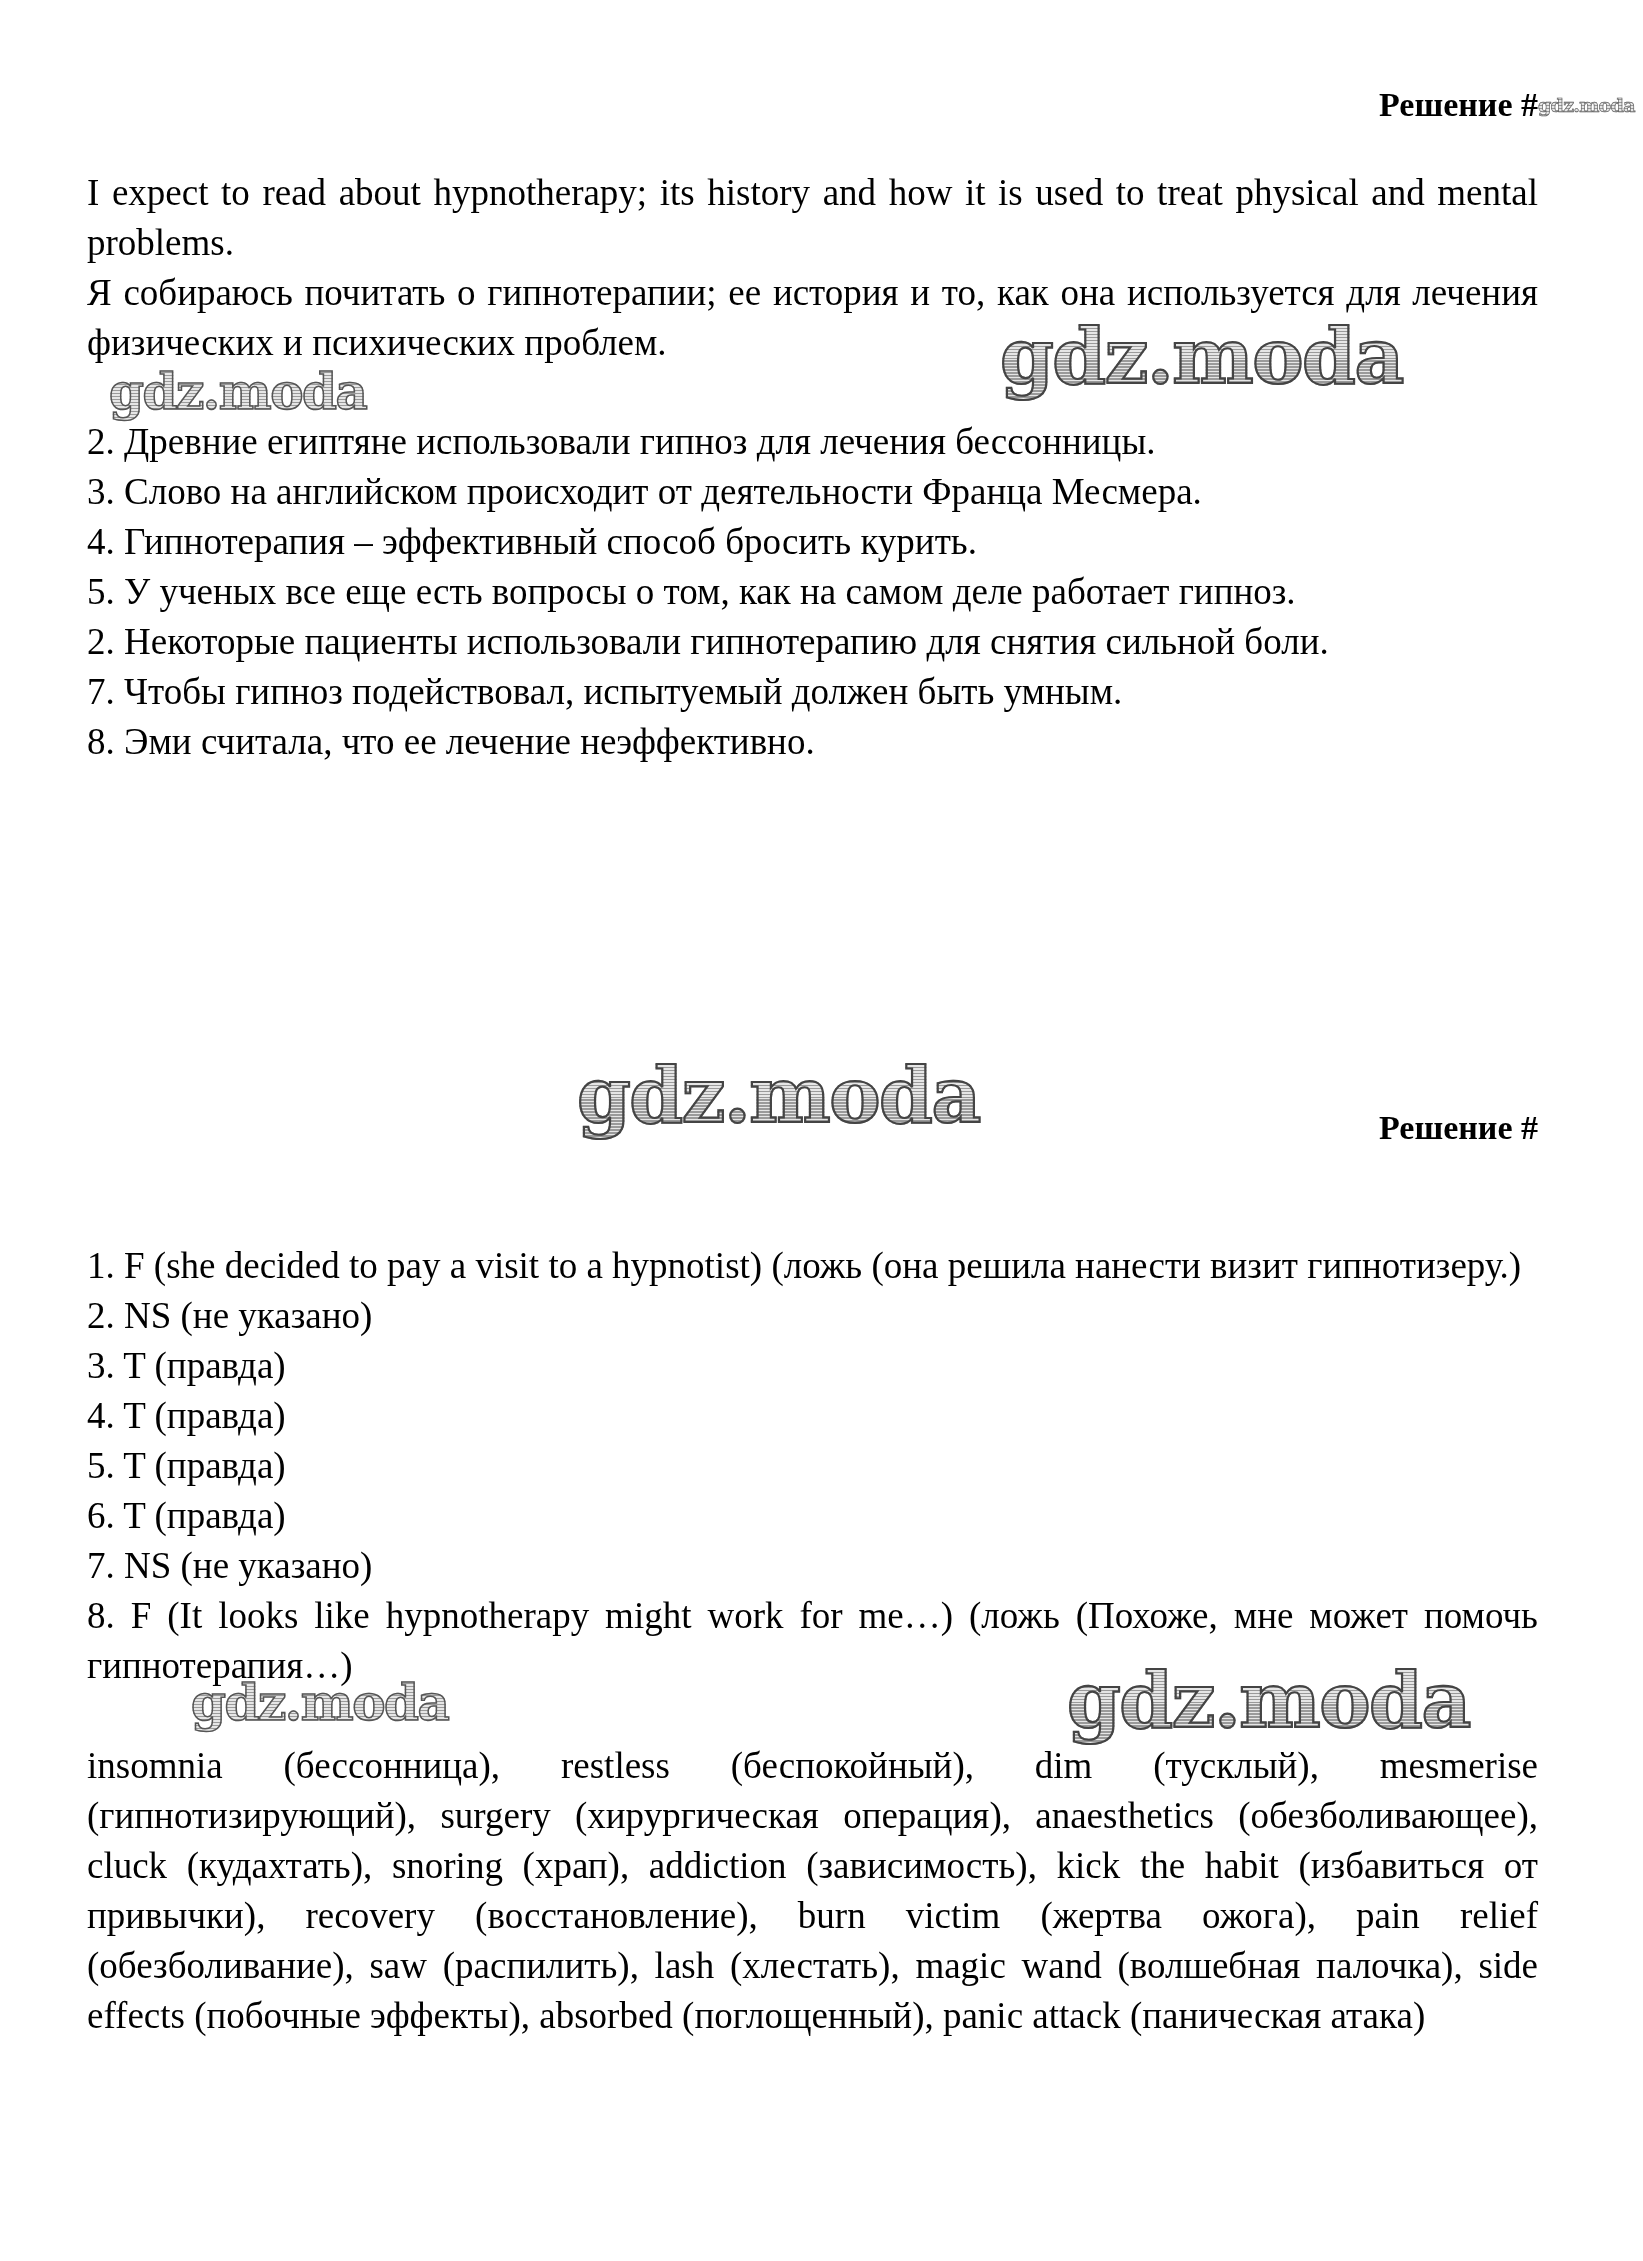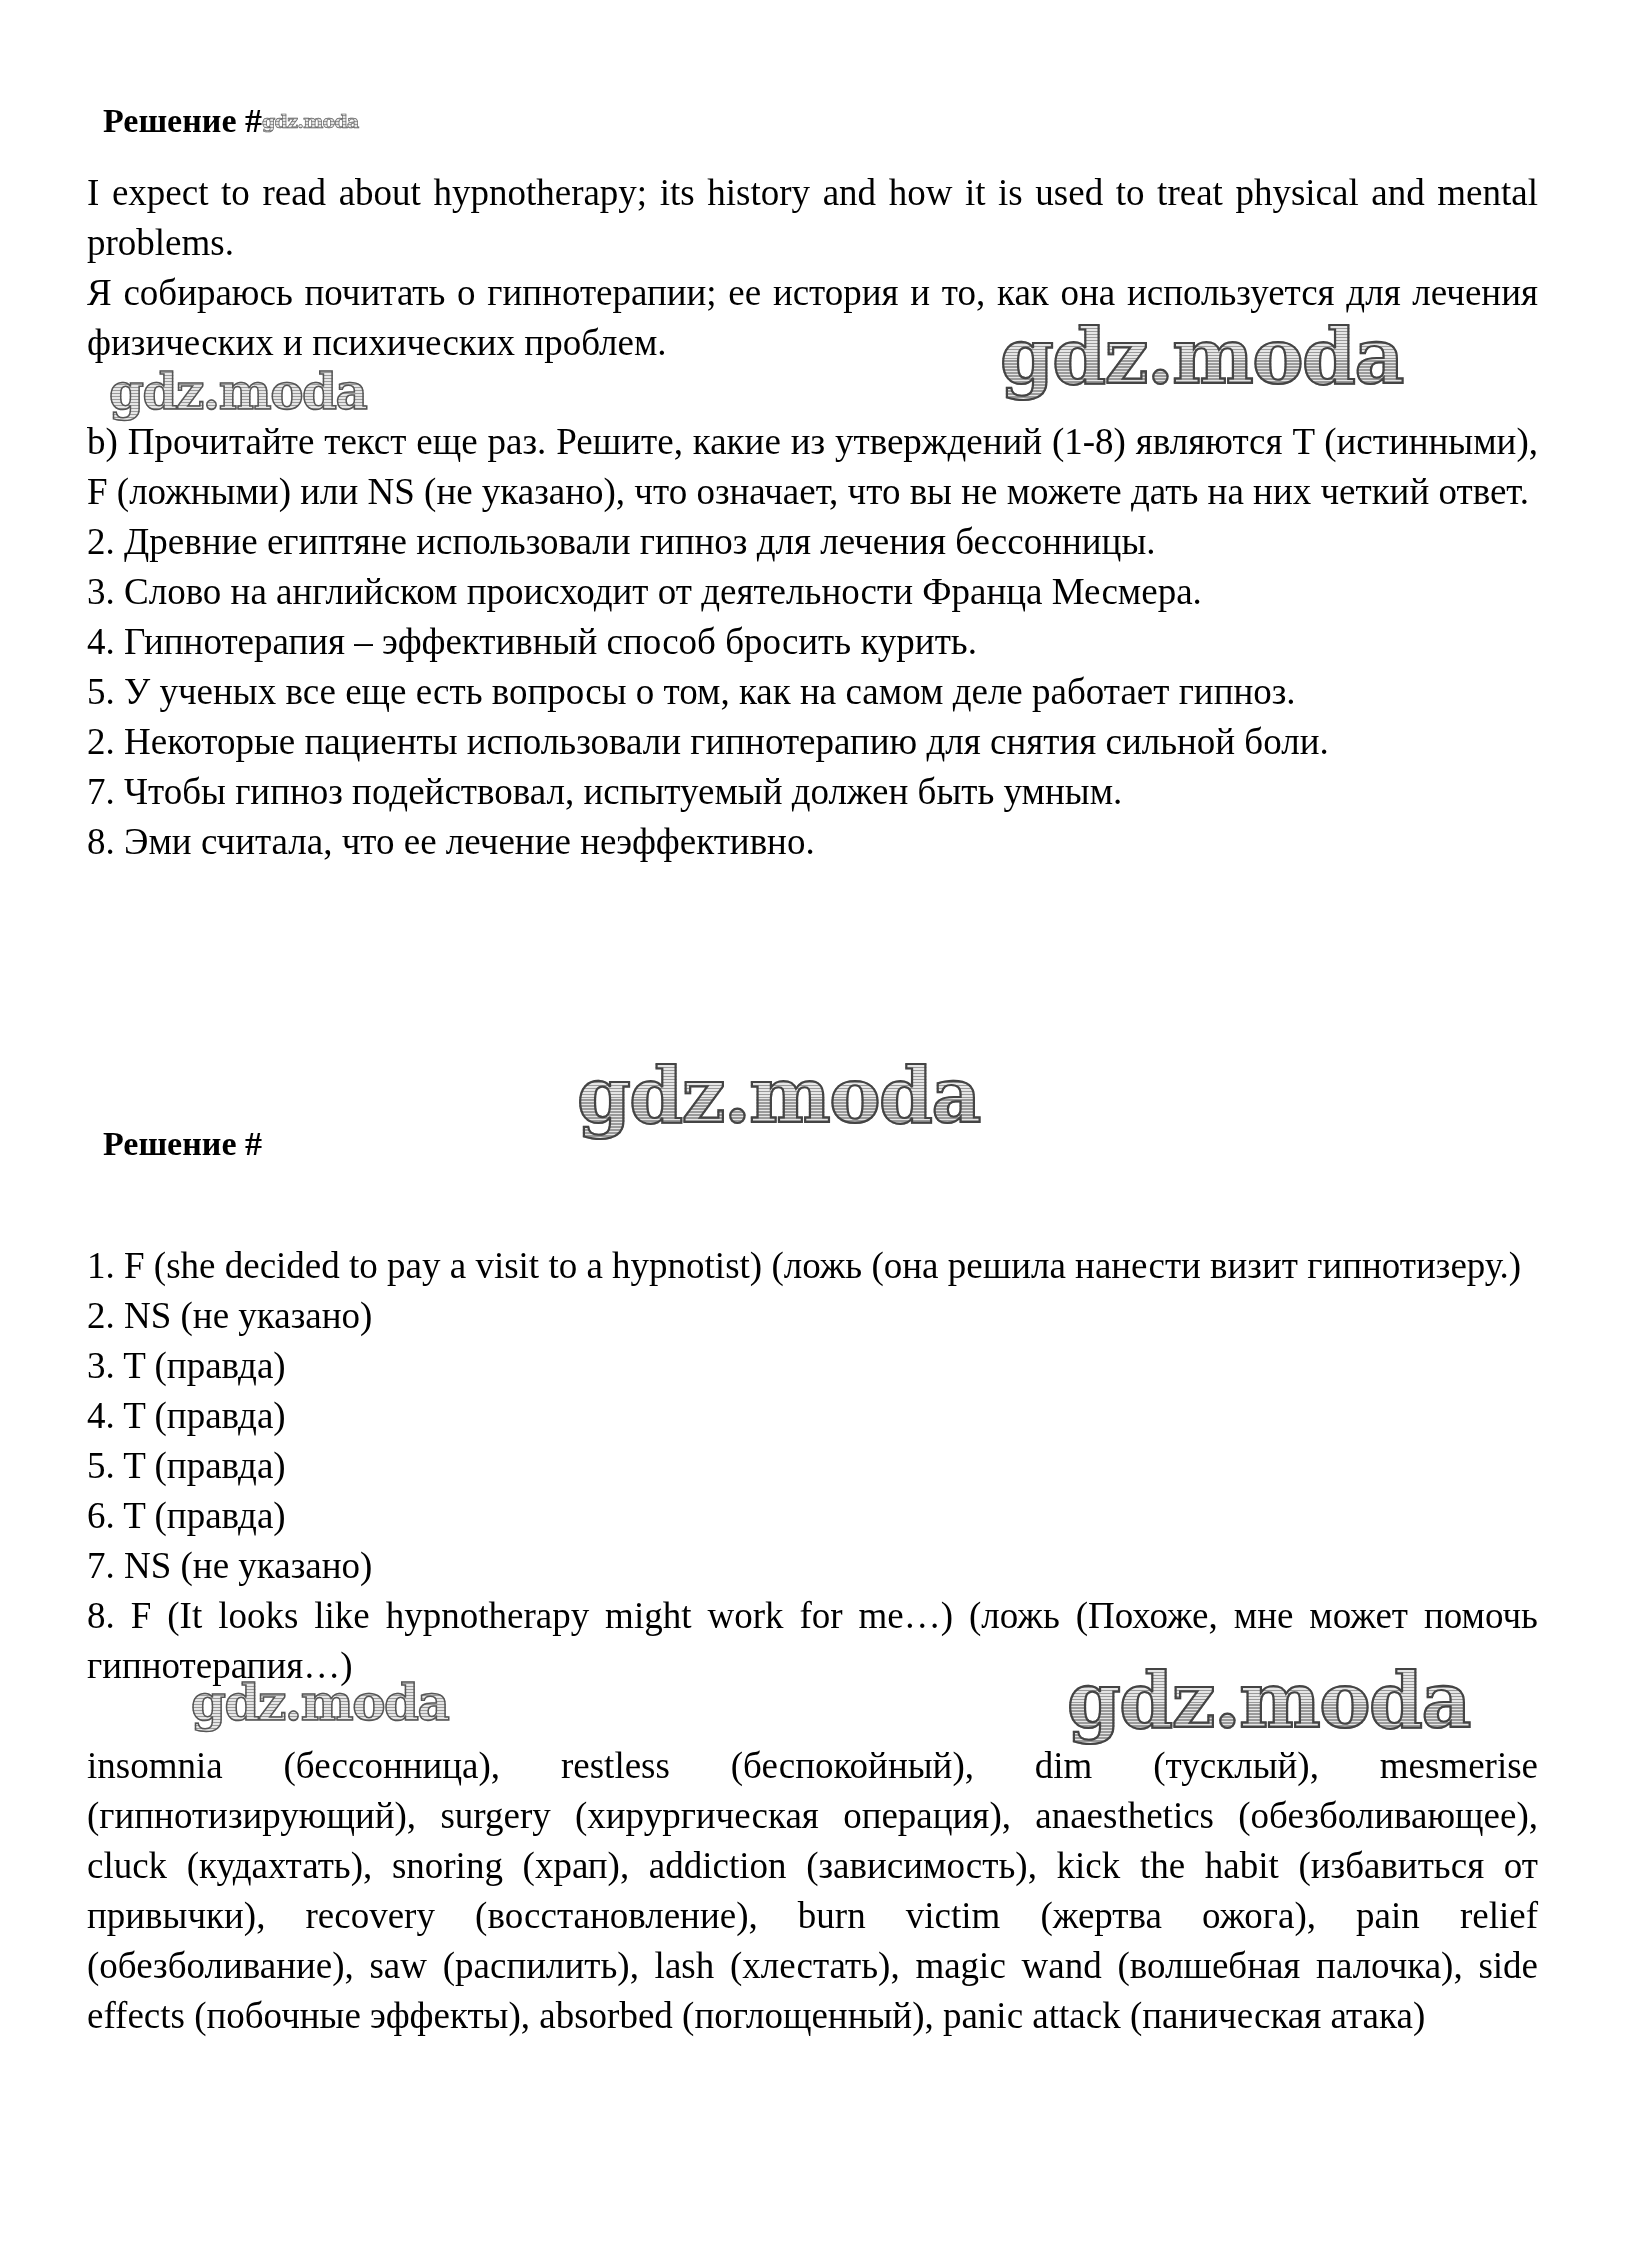--- a/index.html
+++ b/index.html
@@ -5,21 +5,21 @@
   html, body { margin: 0; padding: 0; background: #ffffff; }
   body {
     width: 1644px; height: 2261px; position: relative; overflow: hidden;
     font-family: "Liberation Serif", "DejaVu Serif", serif;
     color: #000;
   }
   .page { position: absolute; left: 87px; top: 0; width: 1451px; }
   .block { position: absolute; left: 0; width: 1451px; }
   .line { font-size: 37px; line-height: 50px; margin: 0; }
   .just { text-align: justify; text-align-last: left; }
-  .heading { font-weight: bold; font-size: 34px; line-height: 44px; margin: 16px; }
+  .heading { font-weight: bold; font-size: 34px; line-height: 44px; margin: 0; text-align: right; }
   .wm {
     position: absolute; font-family: "DejaVu Serif", "Liberation Serif", serif;
     font-weight: bold; color: #bdbdbd; letter-spacing: -1.5px;
     -webkit-text-stroke: 1.5px #555; 
     background: repeating-linear-gradient(0deg, #9a9a9a 0 1.5px, #e6e6e6 1.5px 3px);
     -webkit-background-clip: text; background-clip: text; -webkit-text-fill-color: transparent;
     white-space: nowrap;
   }
   .wm-inline { font-size: 19px; -webkit-text-stroke: 0.7px #666; letter-spacing: -0.7px; vertical-align: 9px; }
   .wm-small { font-size: 50px; }
@@ -38,21 +38,20 @@
 
   <div class="block" style="top:168px;">
     <p class="line just">I expect to read about hypnotherapy; its history and how it is used to treat physical and mental problems.</p>
     <p class="line just">Я собираюсь почитать о гипнотерапии; ее история и то, как она используется для лечения физических и психических проблем.</p>
   </div>
 
   <div class="wm wm-small" style="left:22px; top:362px;">gdz.moda</div>
   <div class="wm wm-big" style="left:913px; top:311px;">gdz.moda</div>
 
   <div class="block" style="top:417px;">
-    <p class="line just">b) Прочитайте текст еще раз. Решите, какие из утверждений (1-8) являются T (истинными), F (ложными) или NS (не указано), что означает, что вы не можете дать на них четкий ответ.</p>
     <p class="line">2. Древние египтяне использовали гипноз для лечения бессонницы.</p>
     <p class="line">3. Слово на английском происходит от деятельности Франца Месмера.</p>
     <p class="line">4. Гипнотерапия – эффективный способ бросить курить.</p>
     <p class="line">5. У ученых все еще есть вопросы о том, как на самом деле работает гипноз.</p>
     <p class="line just">2. Некоторые пациенты использовали гипнотерапию для снятия сильной боли.</p>
     <p class="line">7. Чтобы гипноз подействовал, испытуемый должен быть умным.</p>
     <p class="line">8. Эми считала, что ее лечение неэффективно.</p>
   </div>
 
   <div class="block" style="top:1106px;">

